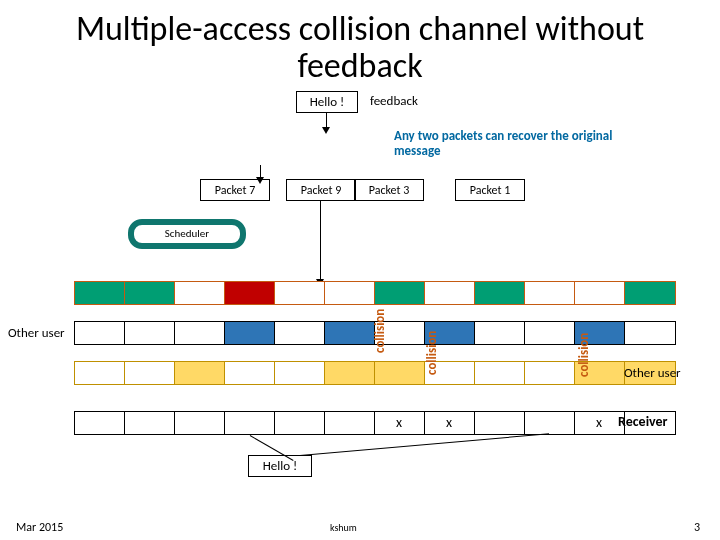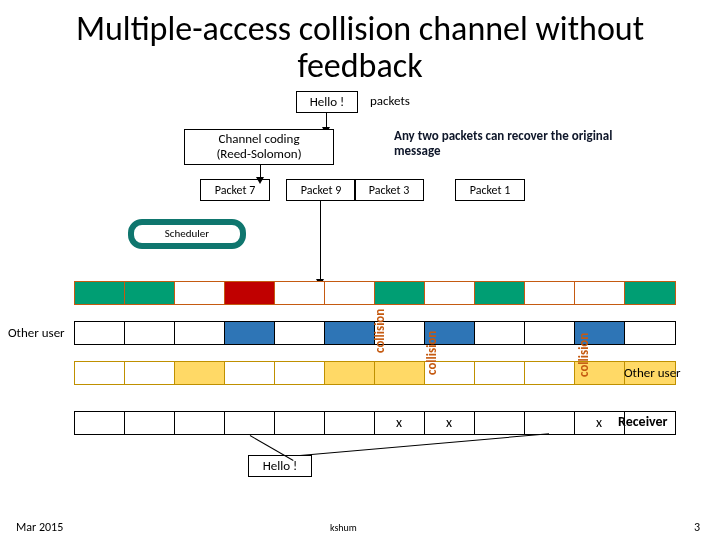--- a/index.html
+++ b/index.html
@@ -3,21 +3,21 @@
 <meta charset="utf-8">
 <style>
 *{box-sizing:border-box;margin:0;padding:0}
 body{width:720px;height:540px;font-family:Calibri,Arial,sans-serif;background:#fff;position:relative;overflow:hidden}
 .title{font-size:34px;text-align:center;padding:10px 12px 0;line-height:1.1}
 .stage{position:relative;width:100%;height:440px}
 .box{position:absolute;border:1px solid #000;background:#fff;font-size:13px;text-align:center;display:flex;align-items:center;justify-content:center;padding:2px 6px}
 .hello-box{left:296px;top:6px;width:62px;height:22px}
 .msg-label{position:absolute;left:370px;top:8px;font-size:13px}
 .coding-box{left:184px;top:44px;width:150px;height:36px;line-height:1.1}
-.recover-text{position:absolute;left:394px;top:44px;font-size:13px;color:#0f172a;font-weight:bold;width:220px;line-height:1.15}
+.recover-text{position:absolute;left:394px;top:44px;font-size:13px;color:#0369a1;font-weight:bold;width:220px;line-height:1.15}
 .packet{position:absolute;top:94px;width:70px;height:22px;border:1px solid #000;font-size:12px;display:flex;align-items:center;justify-content:center}
 .p1{left:200px}.p2{left:286px}.p3{left:354px}.p4{left:455px}
 .scheduler{position:absolute;left:128px;top:134px;width:118px;height:30px;border:6px solid #0f766e;border-radius:14px;font-size:11px;display:flex;align-items:center;justify-content:center}
 .arrow{position:absolute;width:1px;background:#000}
 .arrow::after{content:"";position:absolute;bottom:-5px;left:-4px;border-left:4px solid transparent;border-right:4px solid transparent;border-top:7px solid #000}
 .ar1{left:326px;top:28px;height:16px}
 .ar2{left:260px;top:80px;height:14px}
 .ar3{left:320px;top:116px;height:80px}
 .timeline{position:absolute;left:74px;height:24px;display:flex;border:1px solid #000}
 .slot{width:50px;height:100%;border-right:1px solid #000}
@@ -50,27 +50,23 @@
 .footer-r{position:absolute;bottom:6px;right:20px;font-size:12px}
 </style>
 </head>
 <body>
 
 <div class="title">Multiple-access collision channel without feedback</div>
 
 <div class="stage">
 
   <div class="box hello-box">Hello !</div>
-  <div class="msg-label">packets</div>
+  <div class="msg-label">feedback</div>
   <div class="arrow ar1"></div>
 
-  <div class="box coding-box">
-      <span style="white-space:pre-line">Channel coding
-(Reed-Solomon)</span>
-    </div>
   <div class="recover-text">Any two packets can recover the original message</div>
   <div class="arrow ar2"></div>
 
   <div class="packet p1">Packet 7</div>
   <div class="packet p2">Packet 9</div>
   <div class="packet p3">Packet 3</div>
   <div class="packet p4">Packet 1</div>
 
   <div class="scheduler">Scheduler</div>
   <div class="arrow ar3"></div>

